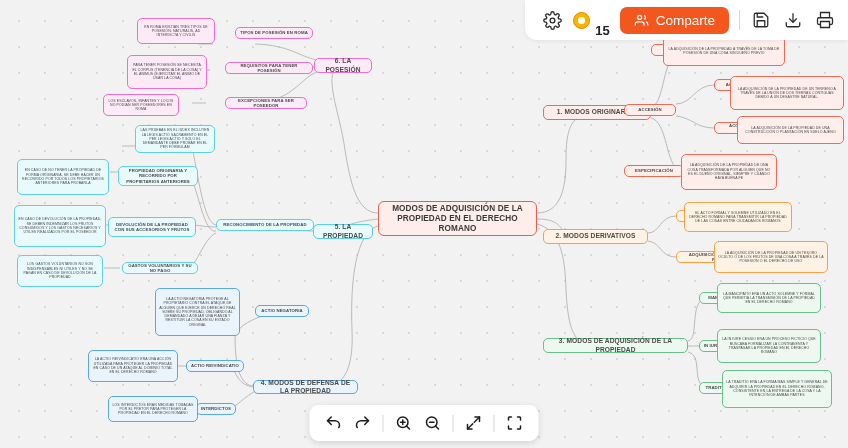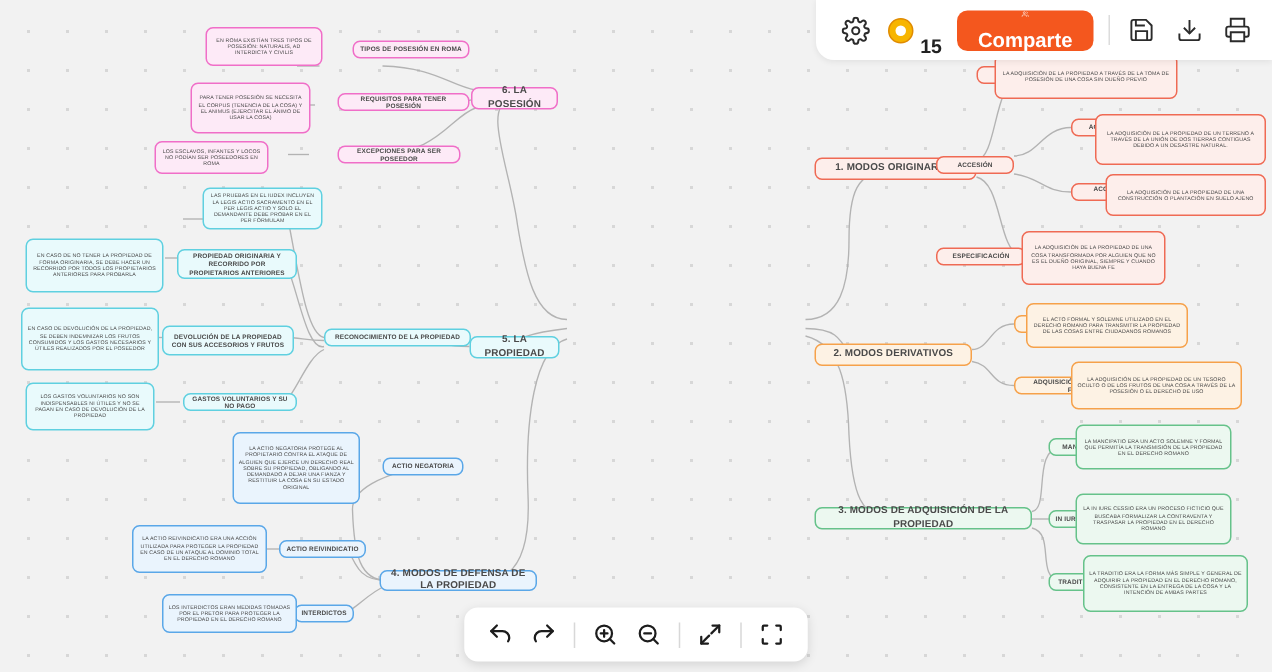--- a/index.html
+++ b/index.html
@@ -91,25 +91,24 @@
   }
   .coin-count { font-size: 13px; font-weight: 700; color: #222; margin-top: 20px; }
   #share-btn {
     background: #f4571e;
     color: #fff;
     border: none;
     border-radius: 7px;
     height: 27px;
     padding: 0 14px;
     font-size: 13.5px;
-    font-weight: 700;
+    font-weight: 400;
     font-family: "Liberation Sans", sans-serif;
     display: flex; align-items: center; gap: 7px;
     cursor: pointer;
-    flex-direction: column;
   }
   .divider-v { width: 1px; height: 20px; background: #dcdcdc; }
 
   
   #bottombar {
     position: absolute;
     left: 50%; transform: translateX(-50%);
     bottom: 7px;
     height: 36px;
     background: #fff;
@@ -184,20 +183,23 @@
 
       <path d="M258,387 C240,387 236,370 235,340 C234,320 276,313 276,311"></path>
       <path d="M258,387 C242,387 238,380 232,366"></path>
       <path d="M258,390 C244,396 236,408 228,409"></path>
       <path d="M224,311 C216,311 218,311 208,311"></path>
       <path d="M186,366 C176,366 178,366 168,366"></path>
       <path d="M196,409 C186,409 188,409 178,409"></path>
     </g>
   </svg>
 
+  <div class="node n-root" style="left:378px; top:201px; width:159px; height:35px;">
+    <span>MODOS DE ADQUISICIÓN DE LA PROPIEDAD EN EL DERECHO ROMANO</span>
+  </div>
 
   <div class="node c-red lvl1" style="left:543px; top:105px; width:108px; height:15px;">
     <span>1. MODOS ORIGINARIOS</span>
   </div>
 
   <div class="node c-red lvl2" style="left:651px; top:44px; width:52px; height:12px;">
     <span>OCUPACIÓN</span>
   </div>
   <div class="node c-red leaf" style="left:663px; top:36px; width:122px; height:30px;">
     <span>LA ADQUISICIÓN DE LA PROPIEDAD A TRAVÉS DE LA TOMA DE POSESIÓN DE UNA COSA SIN DUEÑO PREVIO</span>

